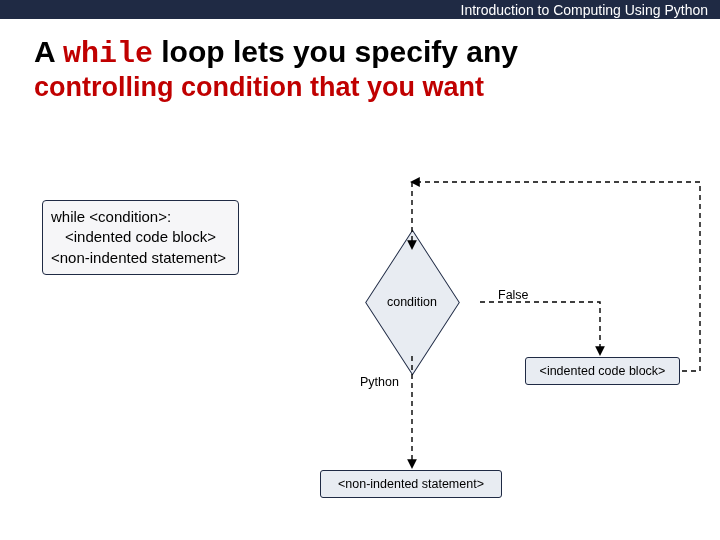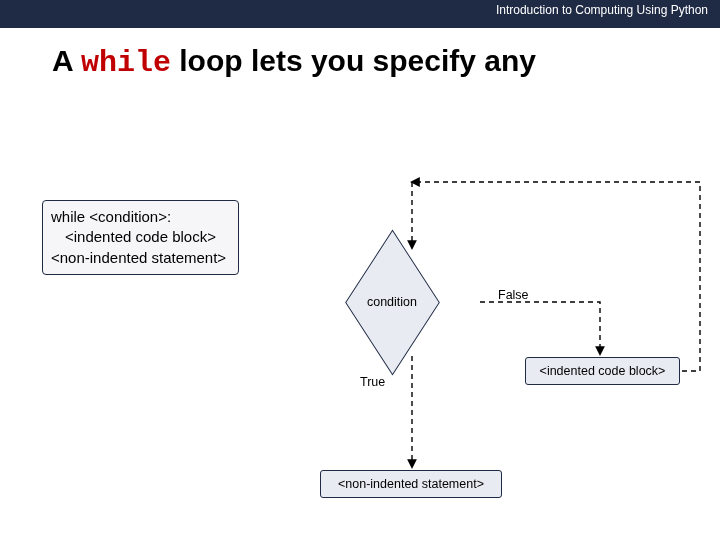--- a/index.html
+++ b/index.html
@@ -9,26 +9,26 @@
     background: #ffffff;
     font-family: Arial, Helvetica, sans-serif;
     position: relative;
     overflow: hidden;
   }
   .header-bar {
     background: #1f2a44;
     color: #ffffff;
     text-align: right;
     padding: 3px 12px 3px 0;
-    font-size: 12px;
-    height: 28px;
+    font-size: 14px;
+    height: 19px;
     line-height: 14px;
   }
   .title-area {
-    padding: 16px 30px 10px 52px;
+    padding: 16px 30px 10px 34px;
   }
   .title-line1 {
     font-size: 30px;
     font-weight: 700;
     color: #000;
     line-height: 1.15;
   }
   .title-line1 .kw {
     font-family: "Courier New", Courier, monospace;
     color: #c00000;
@@ -49,21 +49,21 @@
     background: #f6f6f8;
     padding: 6px 12px 6px 8px;
     font-size: 15px;
     line-height: 1.35;
     color: #000;
     font-family: Arial, Helvetica, sans-serif;
   }
   .code-box .line2 { padding-left: 14px; }
   .diamond {
     position: absolute;
-    left: 332px;
+    left: 352px;
     top: 260px;
     width: 120px;
     height: 84px;
   }
   .diamond-shape {
     width: 85px;
     height: 85px;
     transform: rotate(45deg) skew(12deg, 12deg);
     background: #e8ecf2;
     border: 1px solid #1f2a44;
@@ -123,35 +123,36 @@
 <body>
 
 <div class="header-bar">
   <span>Introduction to Computing Using Python</span>
 </div>
 
 <div class="title-area">
   <div class="title-line1">
     <span>A </span><span class="kw">while</span><span> loop lets you specify any</span>
   </div>
+  <div class="title-line2">controlling condition that you want</div>
 </div>
 
 <div class="code-box">
   <div>while &lt;condition&gt;:</div>
   <div class="line2">&lt;indented code block&gt;</div>
   <div>&lt;non-indented statement&gt;</div>
 </div>
 
 <div class="diamond">
   <div class="diamond-shape"></div>
   <div class="diamond-label">condition</div>
 </div>
 
 <span id="label-true" class="edge-label">False</span>
-<span id="label-false" class="edge-label">True</span>
+<span id="label-false" class="edge-label">Python</span>
 
 <div id="indented-block" class="rect-box">&lt;indented code block&gt;</div>
 <div id="non-indented" class="rect-box">&lt;non-indented statement&gt;</div>
 
 <svg class="flow">
   <defs>
     <marker id="arrow" viewBox="0 0 10 10" refX="8" refY="5" markerWidth="7" markerHeight="7" orient="auto-start-reverse">
       <path d="M 0 0 L 10 5 L 0 10 z" fill="#000"></path>
     </marker>
   </defs>

